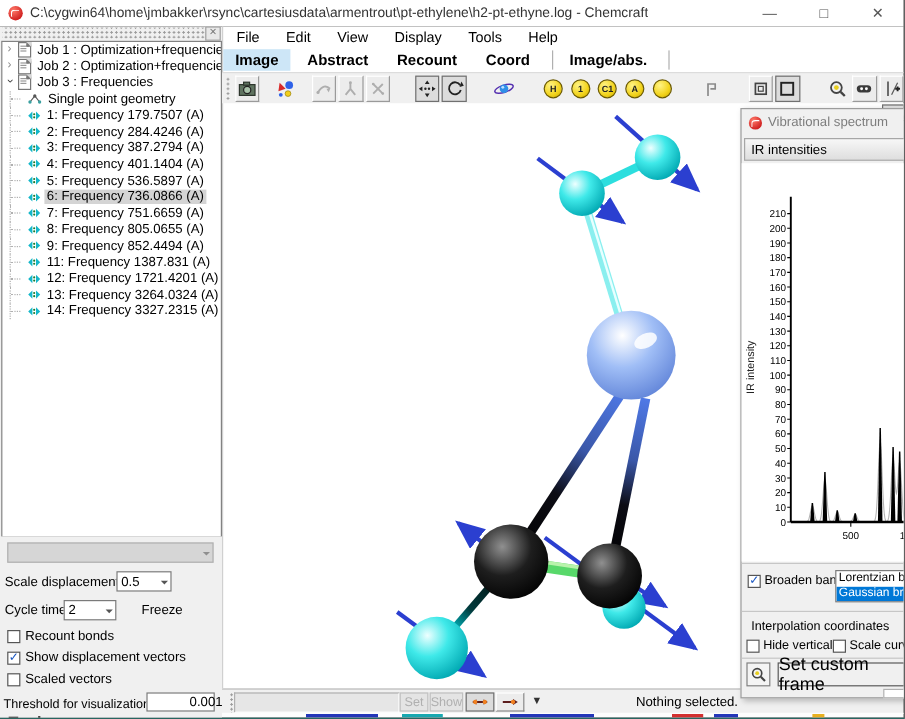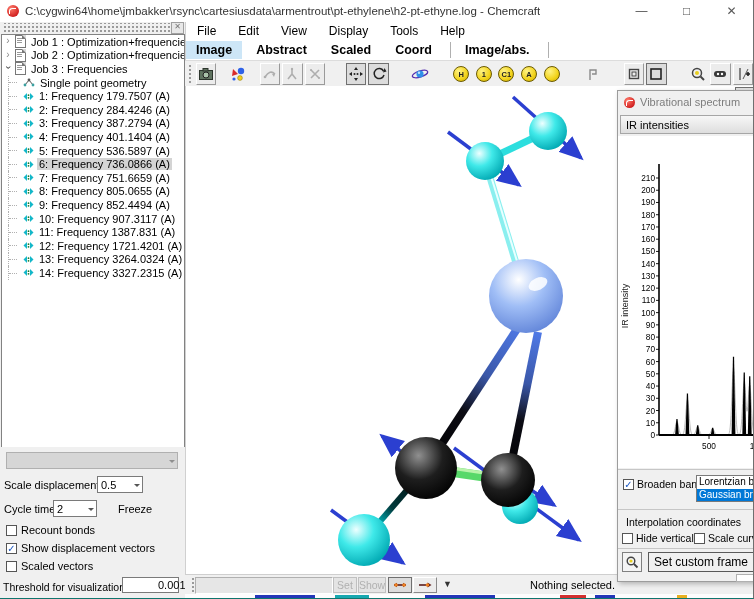--- a/index.html
+++ b/index.html
@@ -80,21 +80,21 @@
   .spec-head{position:absolute;left:2px;right:2px;top:24px;height:19px;background:linear-gradient(#f7f7f7,#dedede);border:1px solid #a6a6a6;
              font-size:11px;display:flex;align-items:center;padding-left:5px;box-sizing:border-box;}
   .spec-chart{position:absolute;left:0;top:45px;width:168px;height:332px;background:#fff;}
   .spec-sep{position:absolute;left:0;width:168px;border-top:1px solid #c6c6c6;}
   .spec .cb{background:#fff;}
   .speclabel{position:absolute;font-size:10.5px;white-space:nowrap;}
   .lbox{position:absolute;left:78px;top:384px;width:88px;height:27px;background:#fff;border:1px solid #7a7a7a;font-size:10px;overflow:hidden;box-sizing:border-box;}
   .lrow{height:12.5px;line-height:12.5px;padding-left:2px;white-space:nowrap;}
   .lrow.sel{background:#0078d7;color:#fff;}
   .zoombtn{position:absolute;left:4px;top:461px;width:20px;height:20px;background:#f4f4f4;border:1px solid #808080;display:flex;align-items:center;justify-content:center;box-sizing:border-box;}
-  .framebtn{position:absolute;left:30px;top:461px;width:106px;height:20px;background:#f0f0f0;border:1px solid #5a5a5a;font-size:12px;
+  .framebtn{position:absolute;left:30px;top:461px;width:106px;height:20px;background:#f0f0f0;border:1px solid #5a5a5a;font-size:15px;
             display:flex;align-items:center;justify-content:center;box-sizing:border-box;}
   .spec-grip{position:absolute;left:118px;top:483px;width:48px;height:8px;background:#fff;border:1px solid #b0b0b0;box-sizing:border-box;}
   .corner-btn{position:absolute;left:735px;top:87px;width:19px;height:14px;background:#e2e2e2;border:1px solid #707070;z-index:4;box-sizing:border-box;overflow:hidden;}
   .corner-btn::after{content:'';position:absolute;left:4px;top:3px;width:9px;height:9px;border:2px solid #555;border-radius:50%;}
   text{font-family:"Liberation Sans",sans-serif;}
 </style>
 </head>
 <body>
 
 <div class="app">
@@ -221,30 +221,20 @@
         </div>
       <div class="trow">
           <span class="tw"></span>
           <svg class="ic-svg" width="11" height="9" viewBox="0 0 11 9">
             <path d="M4 1 L0.5 4.5 L4 8 Z" fill="#13b7c9"></path>
             <path d="M7 1 L10.5 4.5 L7 8 Z" fill="#13b7c9"></path>
             <circle cx="5.5" cy="3.2" r="0.9" fill="#1c7a2a"></circle>
             <circle cx="5.5" cy="5.8" r="0.9" fill="#1c7a2a"></circle>
           </svg>
           <span class="tlabel">9: Frequency 852.4494 (A)</span>
-        </div>
-      <div class="trow">
-          <span class="tw"></span>
-          <svg class="ic-svg" width="11" height="9" viewBox="0 0 11 9">
-            <path d="M4 1 L0.5 4.5 L4 8 Z" fill="#13b7c9"></path>
-            <path d="M7 1 L10.5 4.5 L7 8 Z" fill="#13b7c9"></path>
-            <circle cx="5.5" cy="3.2" r="0.9" fill="#1c7a2a"></circle>
-            <circle cx="5.5" cy="5.8" r="0.9" fill="#1c7a2a"></circle>
-          </svg>
-          <span class="tlabel">10: Frequency 907.3117 (A)</span>
         </div>
       <div class="trow">
           <span class="tw"></span>
           <svg class="ic-svg" width="11" height="9" viewBox="0 0 11 9">
             <path d="M4 1 L0.5 4.5 L4 8 Z" fill="#13b7c9"></path>
             <path d="M7 1 L10.5 4.5 L7 8 Z" fill="#13b7c9"></path>
             <circle cx="5.5" cy="3.2" r="0.9" fill="#1c7a2a"></circle>
             <circle cx="5.5" cy="5.8" r="0.9" fill="#1c7a2a"></circle>
           </svg>
           <span class="tlabel">11: Frequency 1387.831 (A)</span>
@@ -317,21 +307,21 @@
     <span class="menu-item">Edit</span>
     <span class="menu-item">View</span>
     <span class="menu-item">Display</span>
     <span class="menu-item">Tools</span>
     <span class="menu-item">Help</span>
   </div>
 
   <div class="tabbar">
     <span class="tab active">Image</span>
     <span class="tab">Abstract</span>
-    <span class="tab">Scaled</span>
+    <span class="tab">Recount</span>
     <span class="tab">Coord</span>
     <span class="tab-sep"></span>
     <span class="tab">Image/abs.</span>
     <span class="tab-sep"></span>
   </div>
 
   <div class="toolbar">
     <span class="grip-v"></span>
     <div class="tbtn">
         <svg width="16" height="16" viewBox="0 0 16 16">

